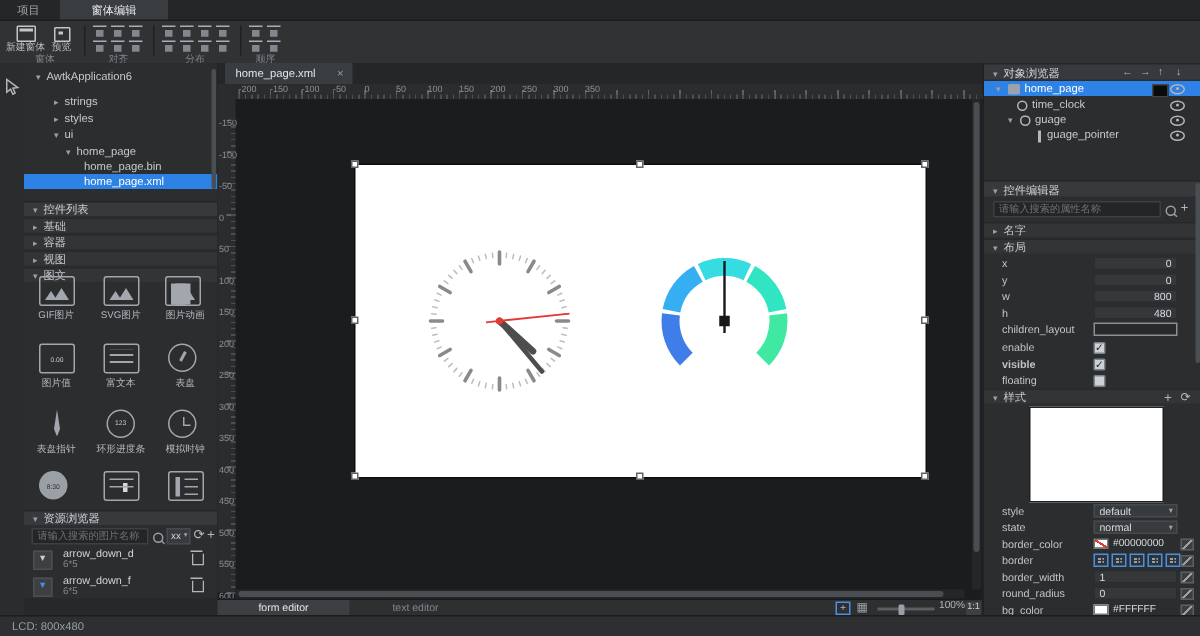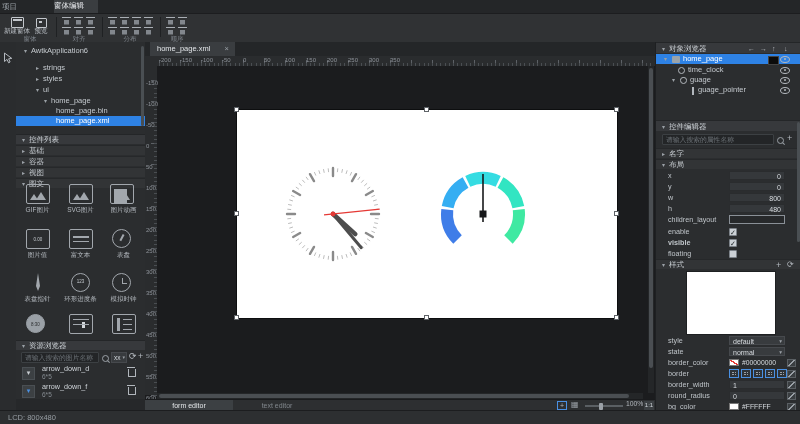--- a/index.html
+++ b/index.html
@@ -2,21 +2,21 @@
 <html><head>
 <meta charset="utf-8">
 <style>
   html,body{margin:0;padding:0;background:#222;}
   #root{position:relative;width:800px;height:424px;background:#282a2c;overflow:hidden;
         font-family:"Liberation Sans","DejaVu Sans",sans-serif;font-size:8px;color:#c8c8c8;
         -webkit-font-smoothing:antialiased;}
   .abs{position:absolute;}
   
   #menubar{position:absolute;left:0;top:0;width:800px;height:13px;background:#242628;border-bottom:1px solid #1c1d1f;}
-  .mtab{position:absolute;top:0;height:13px;line-height:13px;color:#9aa0a6;font-size:7.5px;}
+  .mtab{position:absolute;top:0;height:13px;line-height:13px;text-align:center;color:#9aa0a6;font-size:7.5px;}
   .mtab.active{background:#3a3d40;color:#e8eaed;}
   
   #toolbar{position:absolute;left:0;top:14px;width:800px;height:28px;background:#303234;border-bottom:1px solid #1c1d1f;}
   .tbtn-label{position:absolute;top:13px;font-size:6.5px;color:#b9bec4;text-align:center;}
   .tgroup-label{position:absolute;top:21px;font-size:6.5px;color:#7d838a;text-align:center;}
   .tsep{position:absolute;top:3px;width:1px;height:20px;background:#1f2123;}
   .win-icon{position:absolute;width:11px;height:9px;border:1px solid #c3c7cc;border-radius:1px;}
   .win-icon::before{content:"";position:absolute;left:1px;top:1px;right:1px;height:1.5px;background:#c3c7cc;}
   .prev-icon{position:absolute;width:9px;height:8px;border:1px solid #c3c7cc;border-radius:1px;}
   .prev-icon::before{content:"";position:absolute;left:2px;top:2px;width:3px;height:2px;background:#c3c7cc;}
@@ -113,21 +113,21 @@
   #statusbar{position:absolute;left:0;top:410px;width:800px;height:14px;background:#2d2f31;border-top:1px solid #1c1d1f;color:#989ea4;font-size:7.5px;line-height:14px;}
   .scroll-thumb{position:absolute;background:#4a4f53;border-radius:2px;}
 </style>
 </head>
 <body>
 
 <div id="root">
 
   <div id="menubar">
     <div class="mtab" style="left:2px;width:34px;">项目</div>
-    <div class="mtab active" style="left:54px;width:44px;font-family:Liberation Mono, monospace;">窗体编辑</div>
+    <div class="mtab active" style="left:40px;width:72px;">窗体编辑</div>
   </div>
 
   <div id="toolbar">
     <div>
       <span class="win-icon" style="left:11px;top:3px;"></span>
       <div class="tbtn-label" style="left:2px;width:30px;">新建窗体</div>
     </div>
     <div>
       <span class="prev-icon" style="left:36px;top:3.5px;"></span>
       <div class="tbtn-label" style="left:33px;width:16px;">预览</div>

